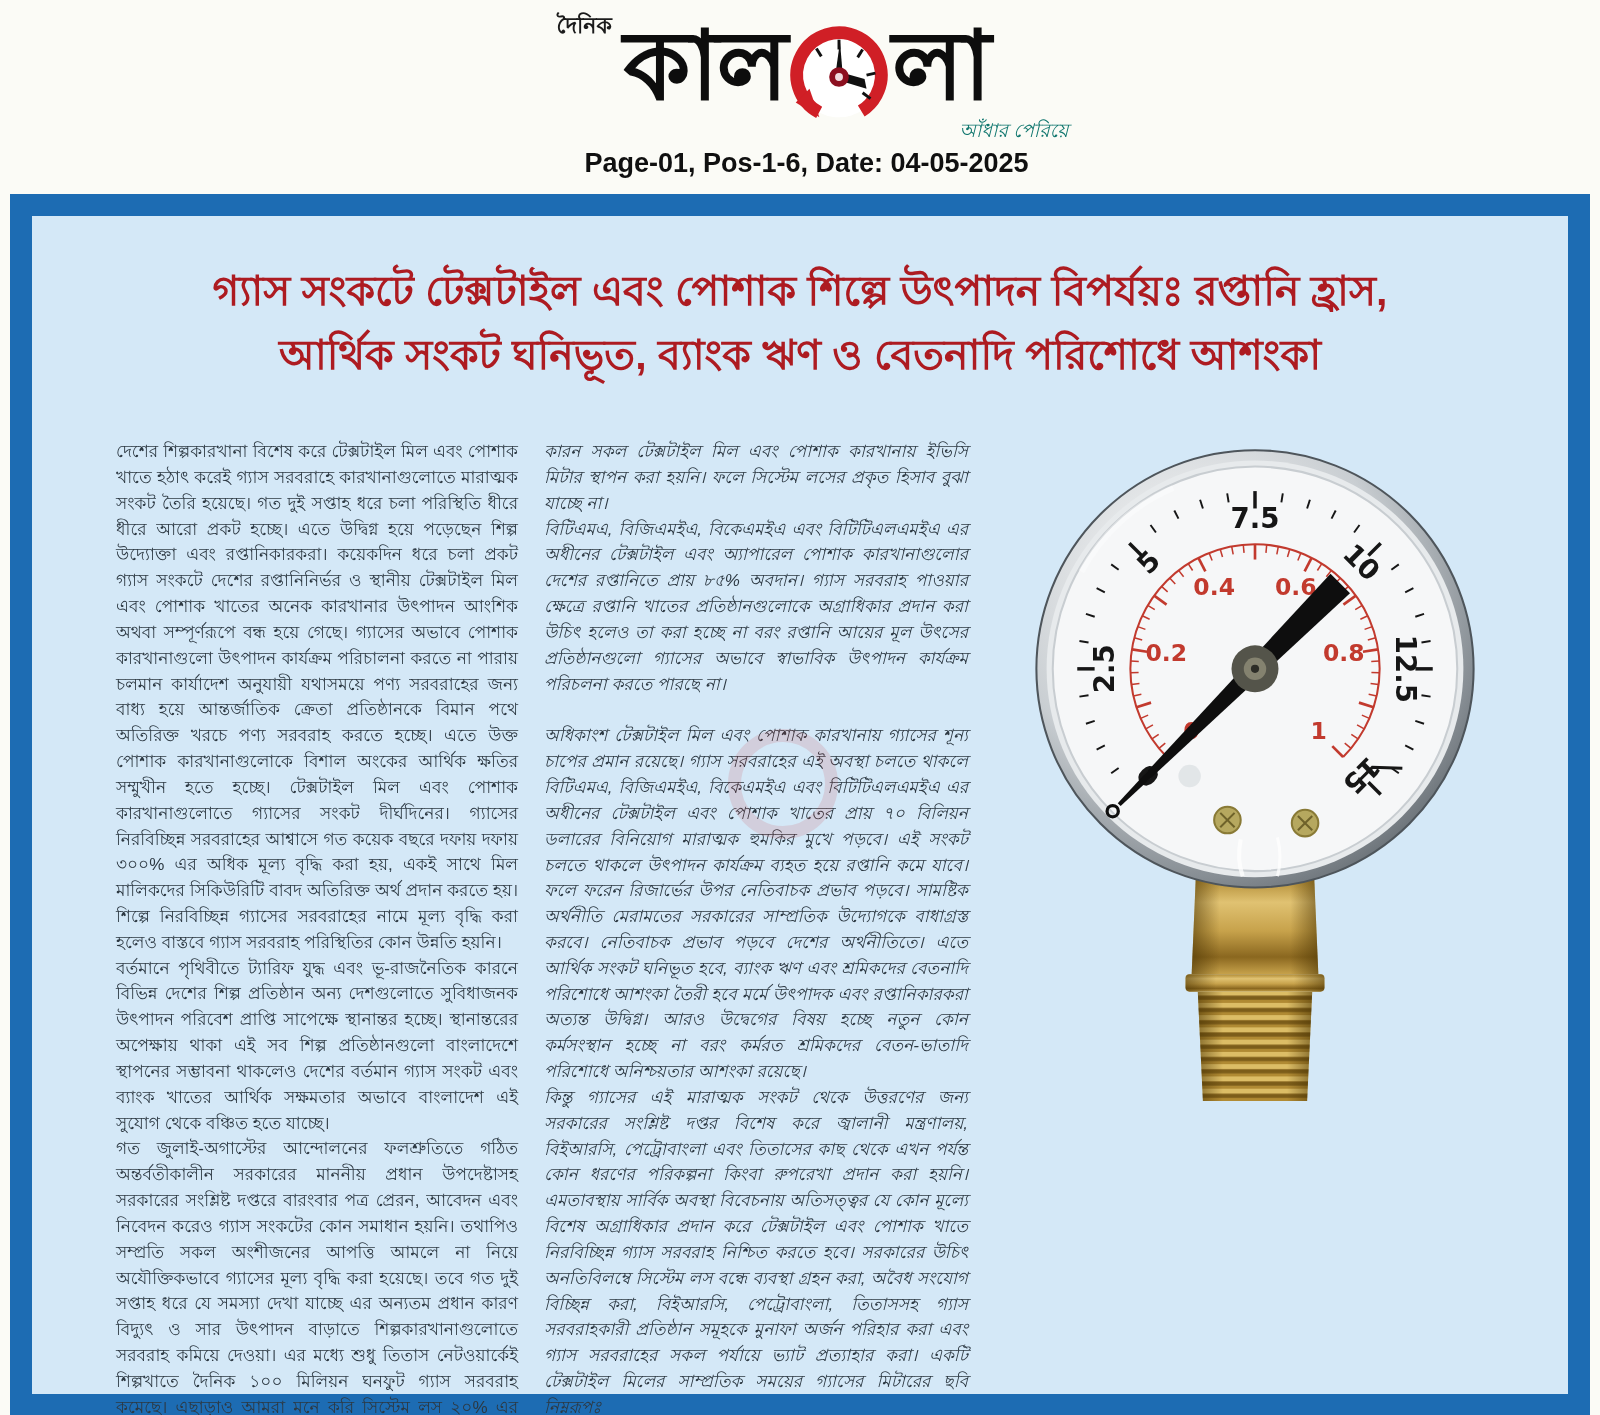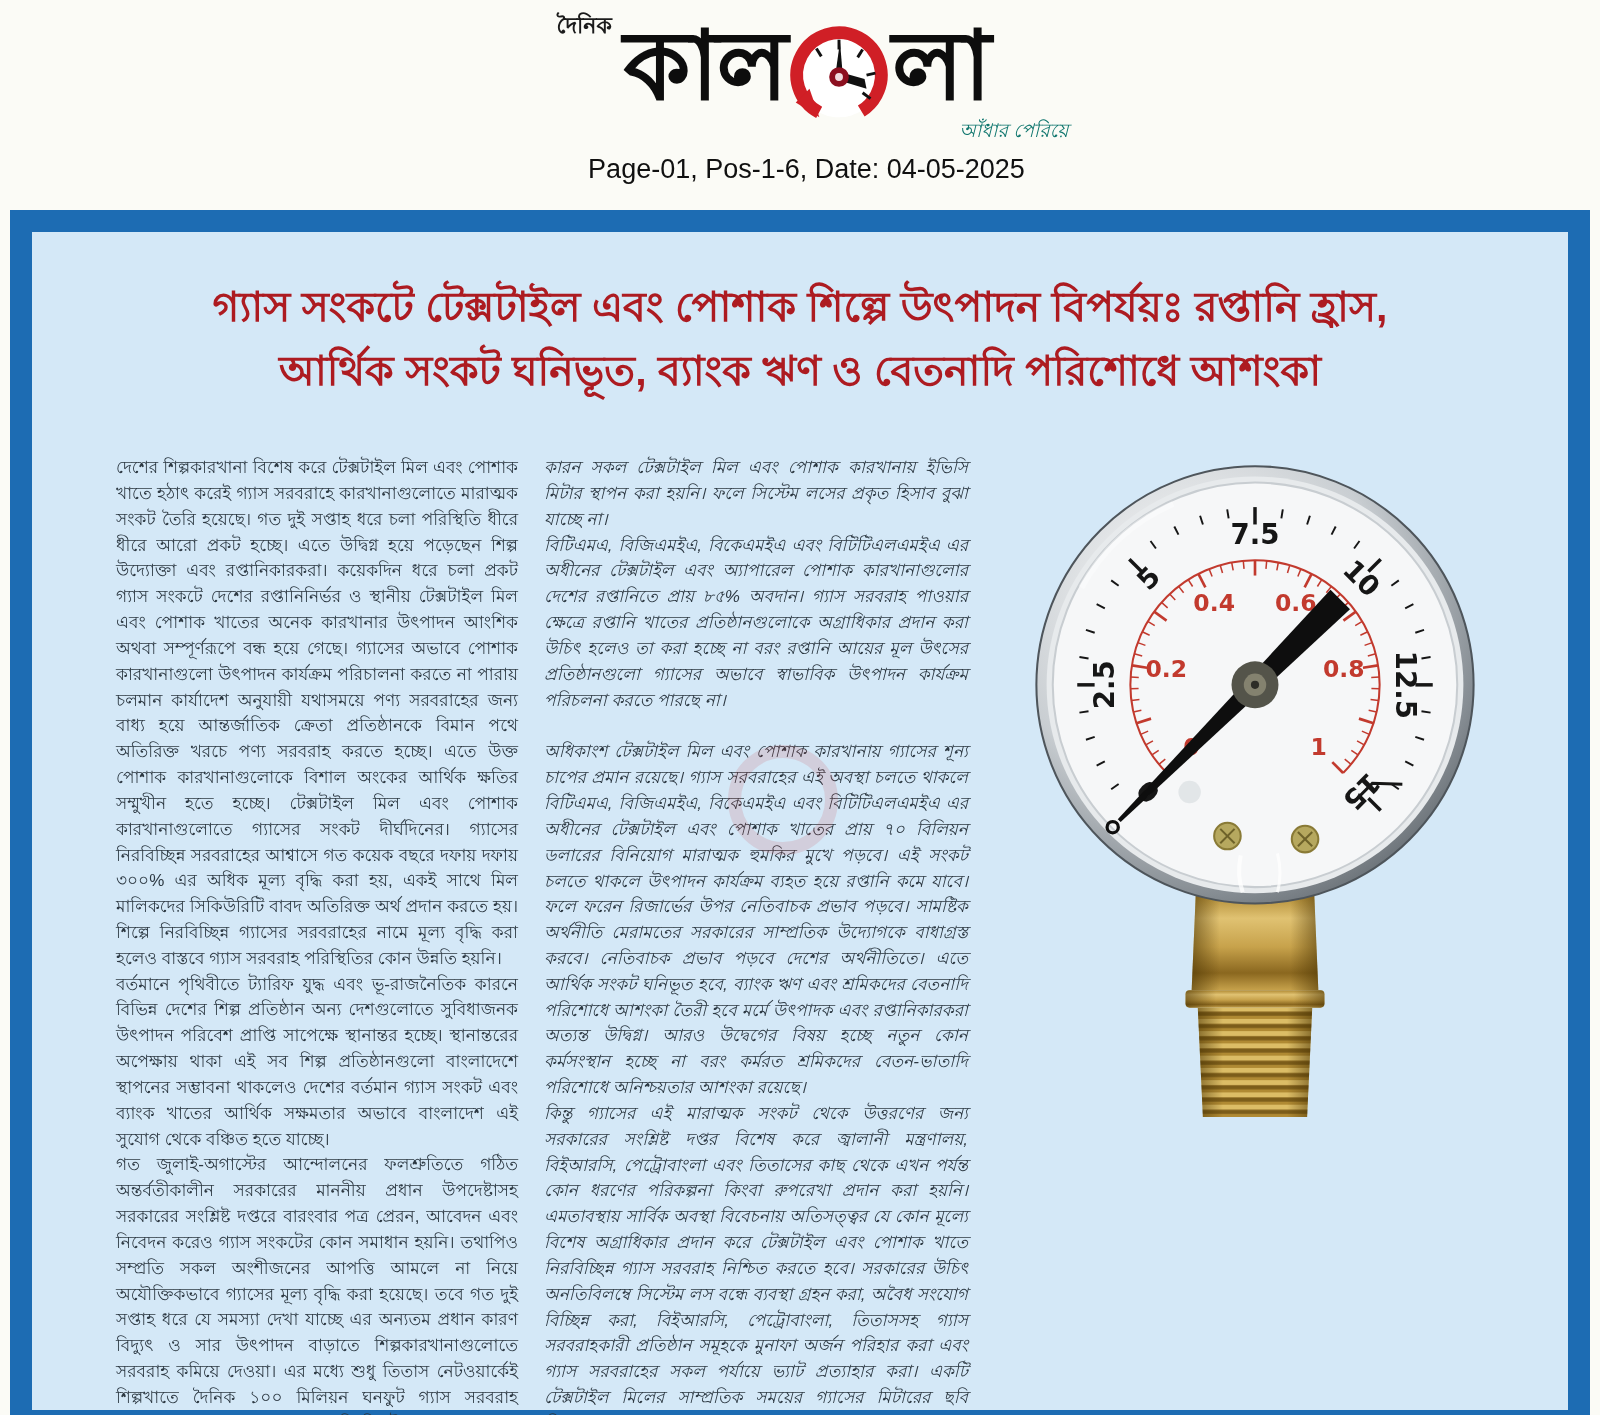--- a/index.html
+++ b/index.html
@@ -3,21 +3,21 @@
 <meta charset="utf-8">
 <style>
   html,body{margin:0;padding:0;}
   body{
     width:1600px;height:1415px;
     background:#fbfbf6;
     font-family:"Liberation Sans","DejaVu Sans",sans-serif;
     position:relative;overflow:hidden;
   }
   
-  .header{height:210px;position:relative;padding-left:13px;}
+  .header{height:182px;position:relative;padding-left:13px;}
   .logo-block{
     position:relative;width:560px;margin:0 auto;height:140px;
   }
   .daily{
     position:absolute;left:30px;top:8px;
     font-size:22px;font-weight:bold;color:#1b1b1b;
   }
   .masthead-row{
     position:absolute;left:0;right:0;top:18px;
     display:flex;align-items:flex-start;justify-content:center;
@@ -25,26 +25,26 @@
   .masthead-txt{
     font-size:96px;font-weight:800;color:#0d0d0d;line-height:1;
     letter-spacing:-2px;
   }
   .clock-wrap{width:118px;height:118px;margin:0 -6px;position:relative;top:2px;}
   .tagline{
     position:absolute;right:18px;bottom:-8px;
     font-size:19px;color:#0f766e;font-style:italic;
   }
   .meta-line{
-    text-align:center;font-size:27px;font-weight:normal;color:#101010;
-    margin-top:14px;
+    text-align:center;font-size:27px;font-weight:bold;color:#101010;
+    margin-top:8px;
   }
   
   .ad{
-    margin:0 10px;height:1222px;box-sizing:border-box;
+    margin:12px 10px;height:1222px;box-sizing:border-box;
     border:22px solid #1d6cb3;background:#d4e8f7;
     position:relative;display:flex;flex-direction:column;
   }
   .headline{
     margin-top:44px;text-align:center;color:#ad1b21;
     font-weight:bold;font-size:41px;line-height:1.55;
   }
   .content-row{
     margin-top:52px;padding-left:84px;display:flex;align-items:flex-start;
     position:relative;

